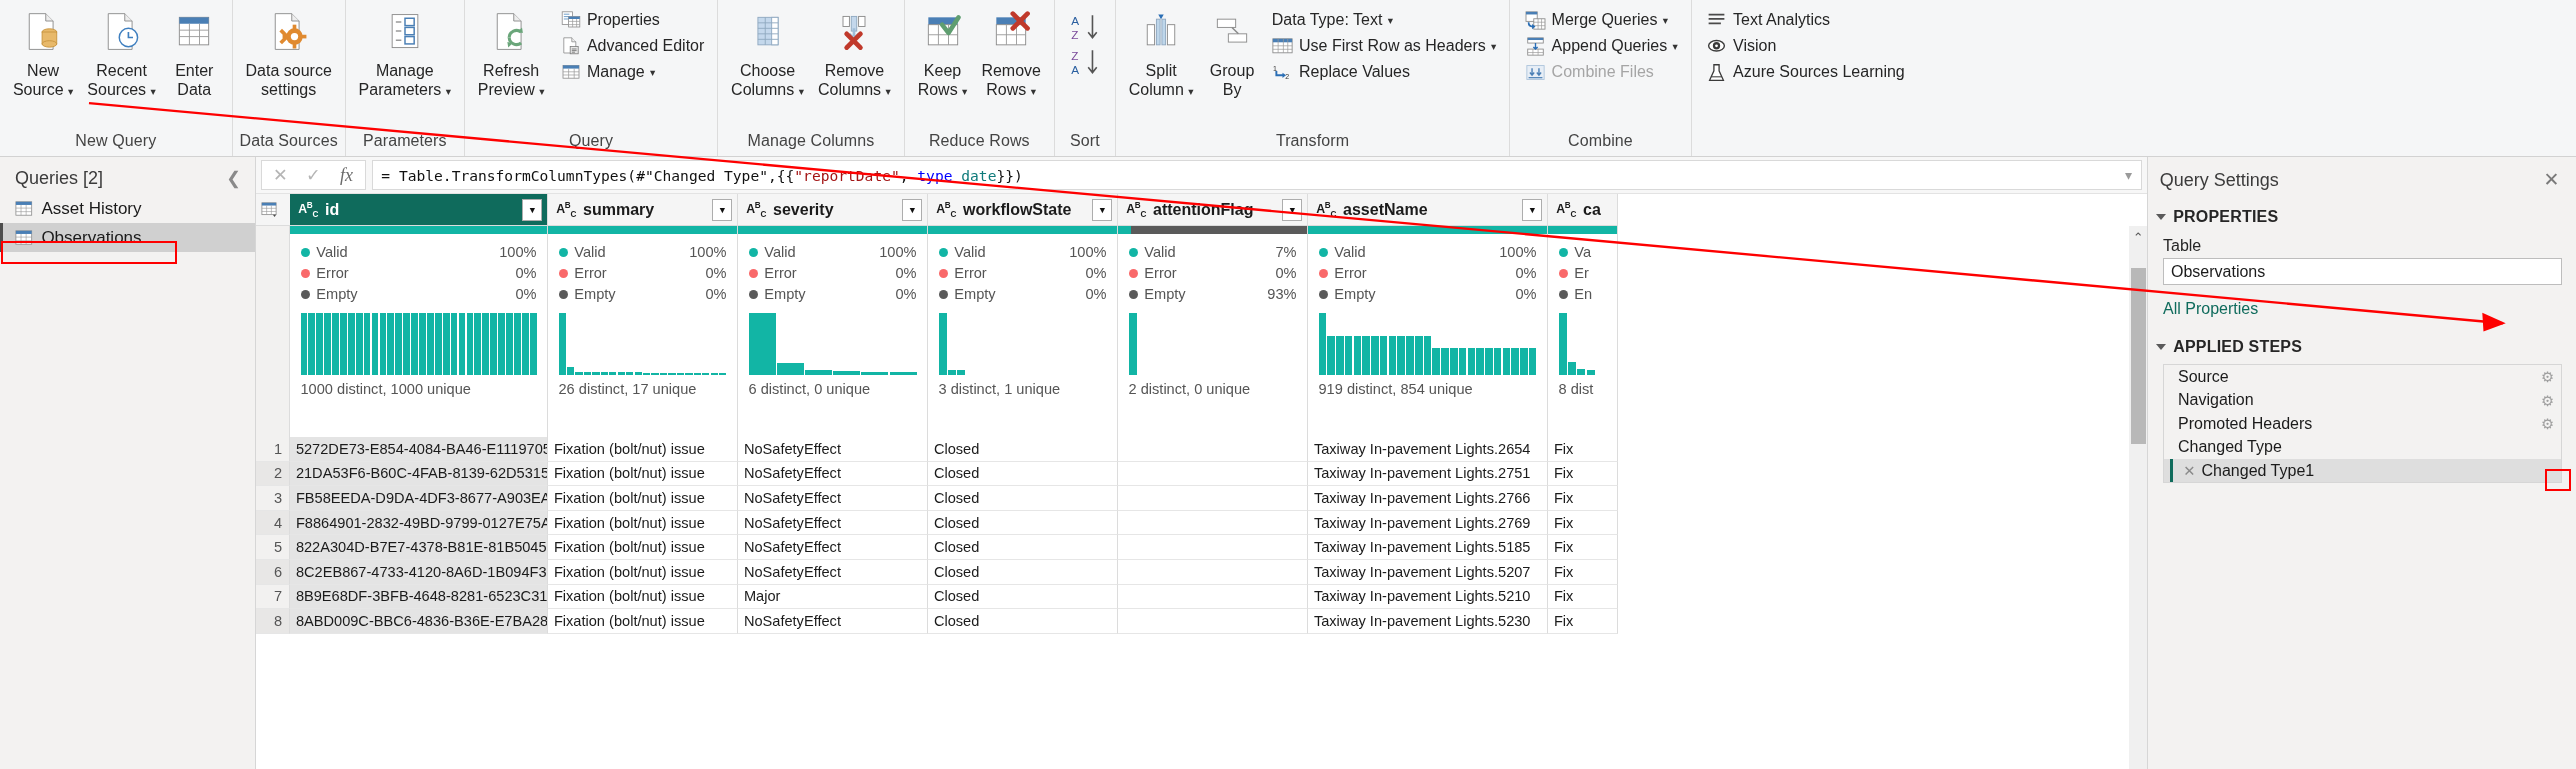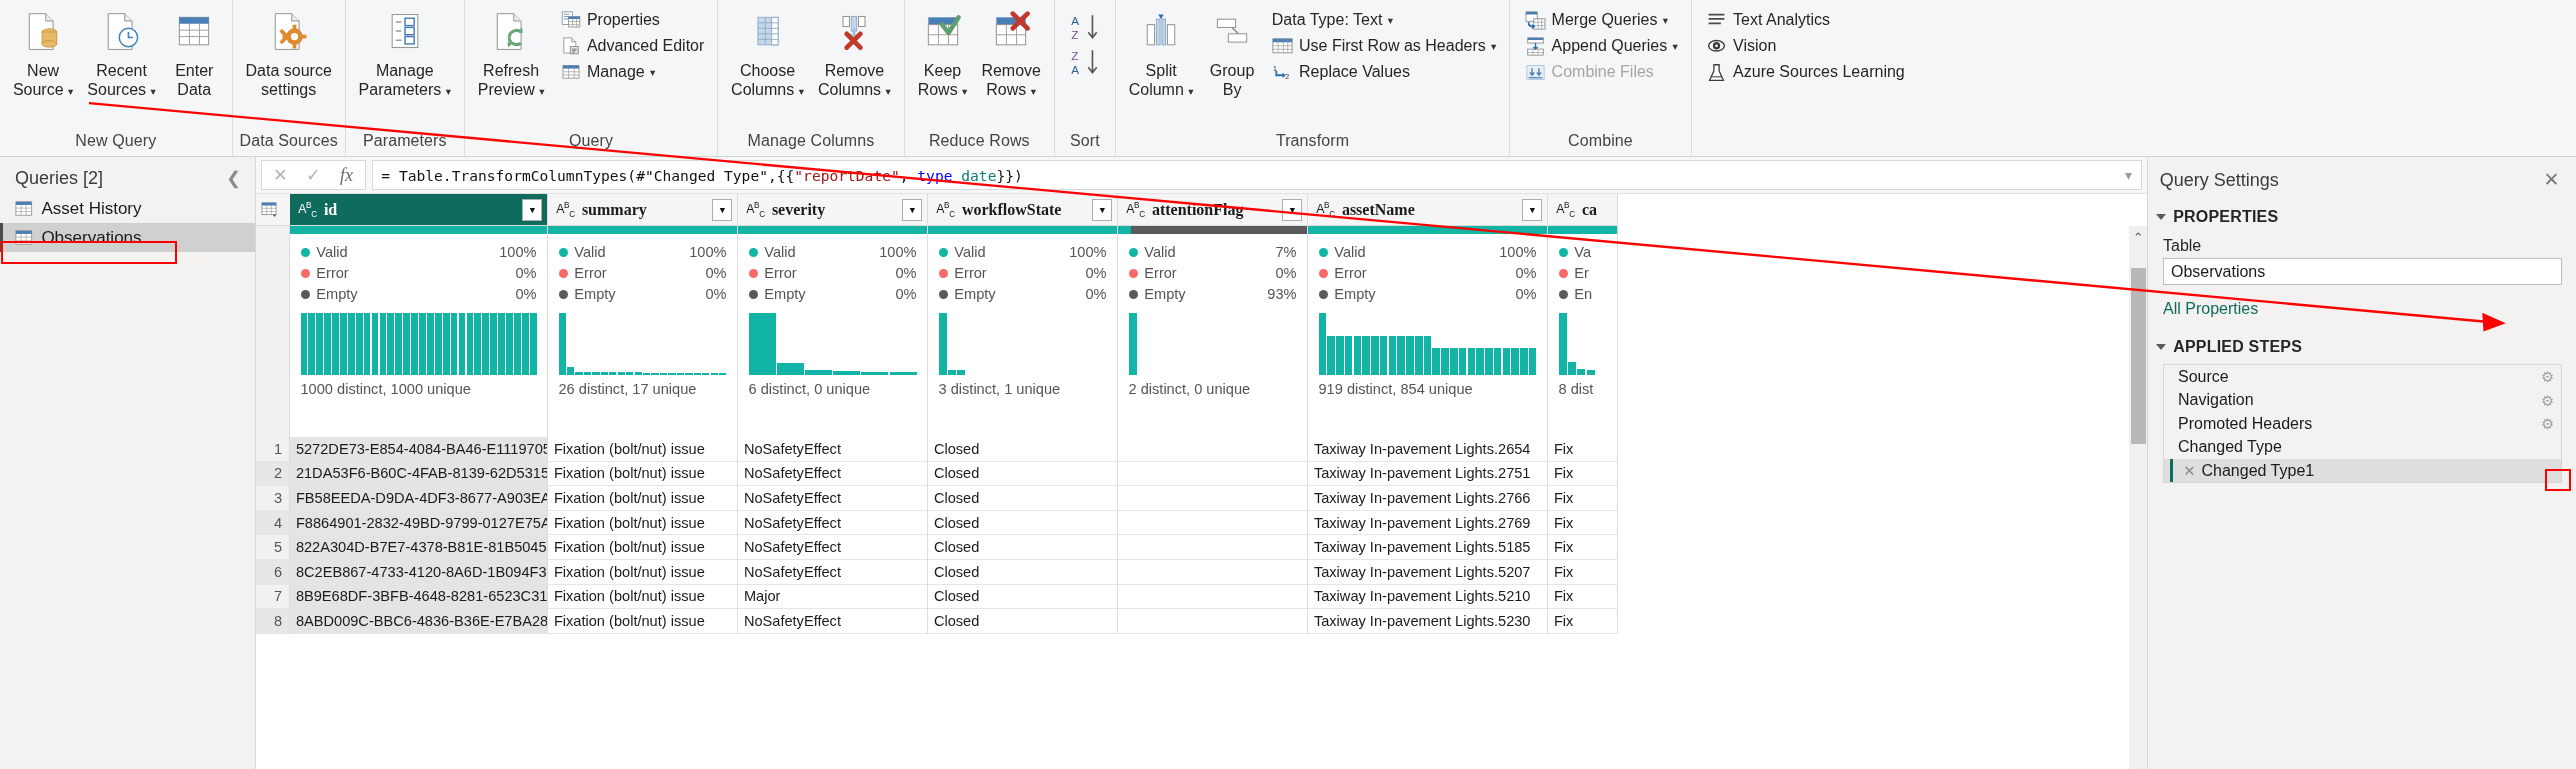--- a/index.html
+++ b/index.html
@@ -112,24 +112,24 @@
   }
   .grid-row { display:flex; }
   .col { flex:0 0 auto; border-right:0.6px solid #dcdcdc; }
 
   .hdr {
     height:32px; display:flex; align-items:center; gap:0;
     background:#f5f5f5; border-bottom:0.6px solid #dcdcdc; padding:0 0 0 8.2px;
     font-size:16px; color:#1b1b1b; font-weight:bold;
   }
   .hdr.sel { background:#0f6b5c; color:#fff; }
-  .abc { font-size:12.3px; font-weight:normal; margin-right:7px; white-space:nowrap; letter-spacing:-0.3px;}
+  .abc { font-size:12.3px; font-weight:bold; margin-right:7px; white-space:nowrap; letter-spacing:-0.3px;}
   .abc sup { font-size:8.2px; vertical-align:super; }
   .abc sub { font-size:8.2px; vertical-align:sub; }
-  .hdr-name { flex:1; overflow:hidden; white-space:nowrap;font-family:Liberation Serif, serif; }
+  .hdr-name { flex:1; overflow:hidden; white-space:nowrap; }
   .filterbtn {
     width:20px; height:22px; margin-right:4.7px; background:#fff; border:0.6px solid #adadad;
     display:flex; align-items:center; justify-content:center; font-size:9.4px; color:#111; flex:0 0 auto;
   }
 
   .qualbar { height:7.6px; display:flex; background:#12b5a5; }
   .qualbar .seg-valid { background:#12b5a5; }
   .qualbar .seg-empty { background:#5a5a5a; }
 
   .statbox { padding:8.2px 10.5px 0 10.5px; }

